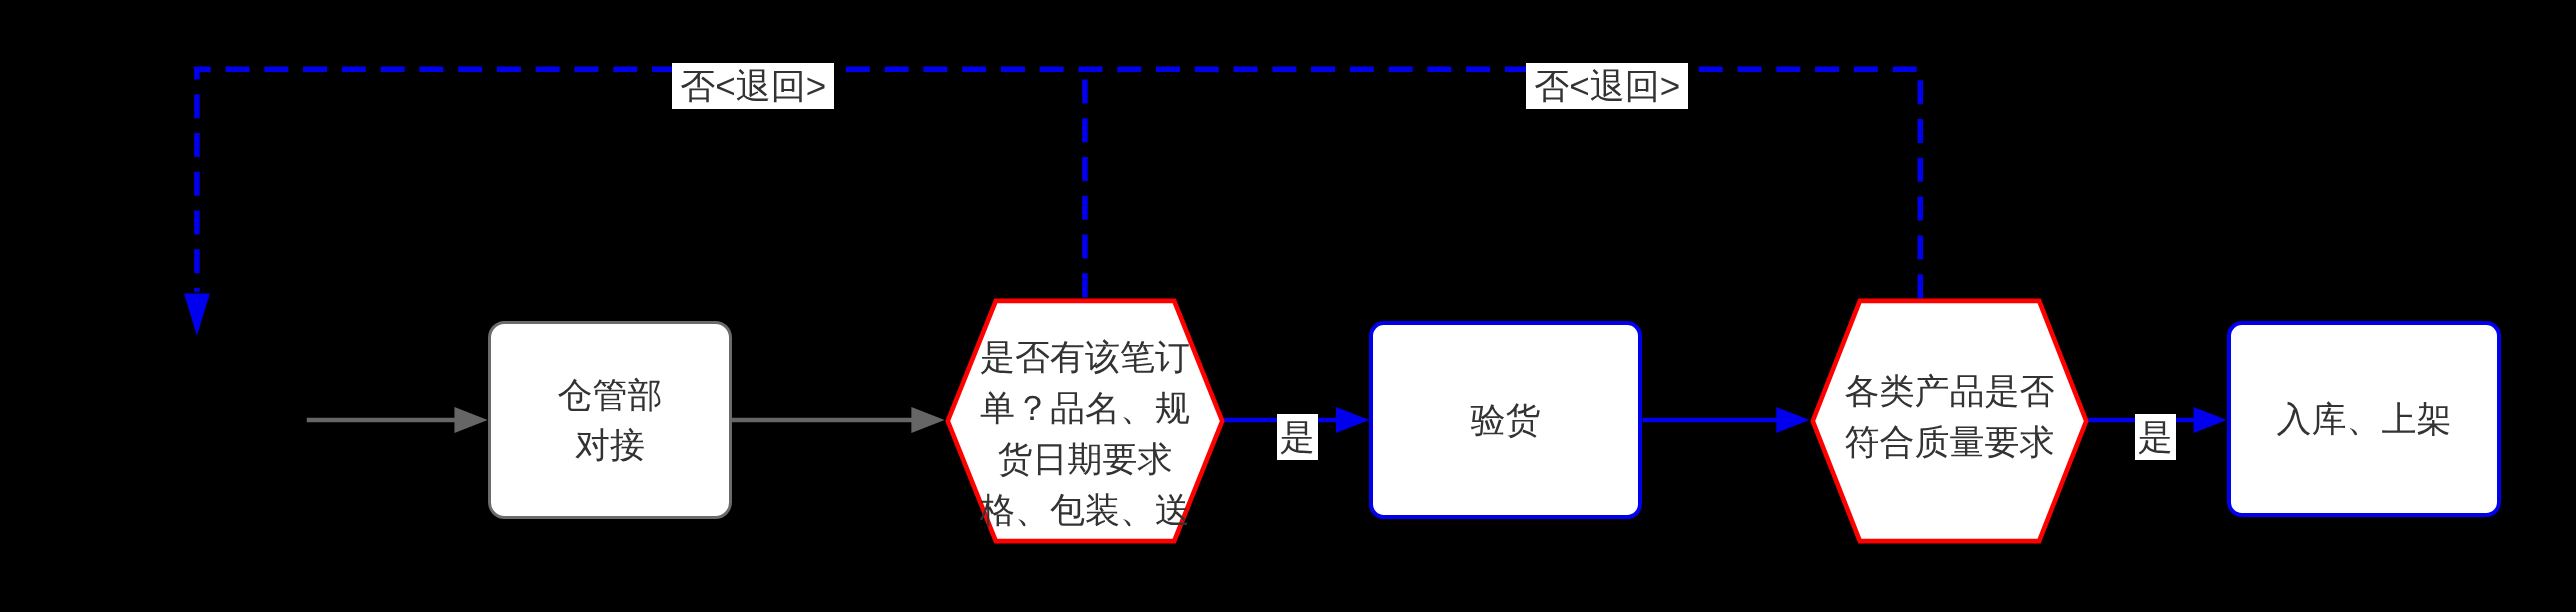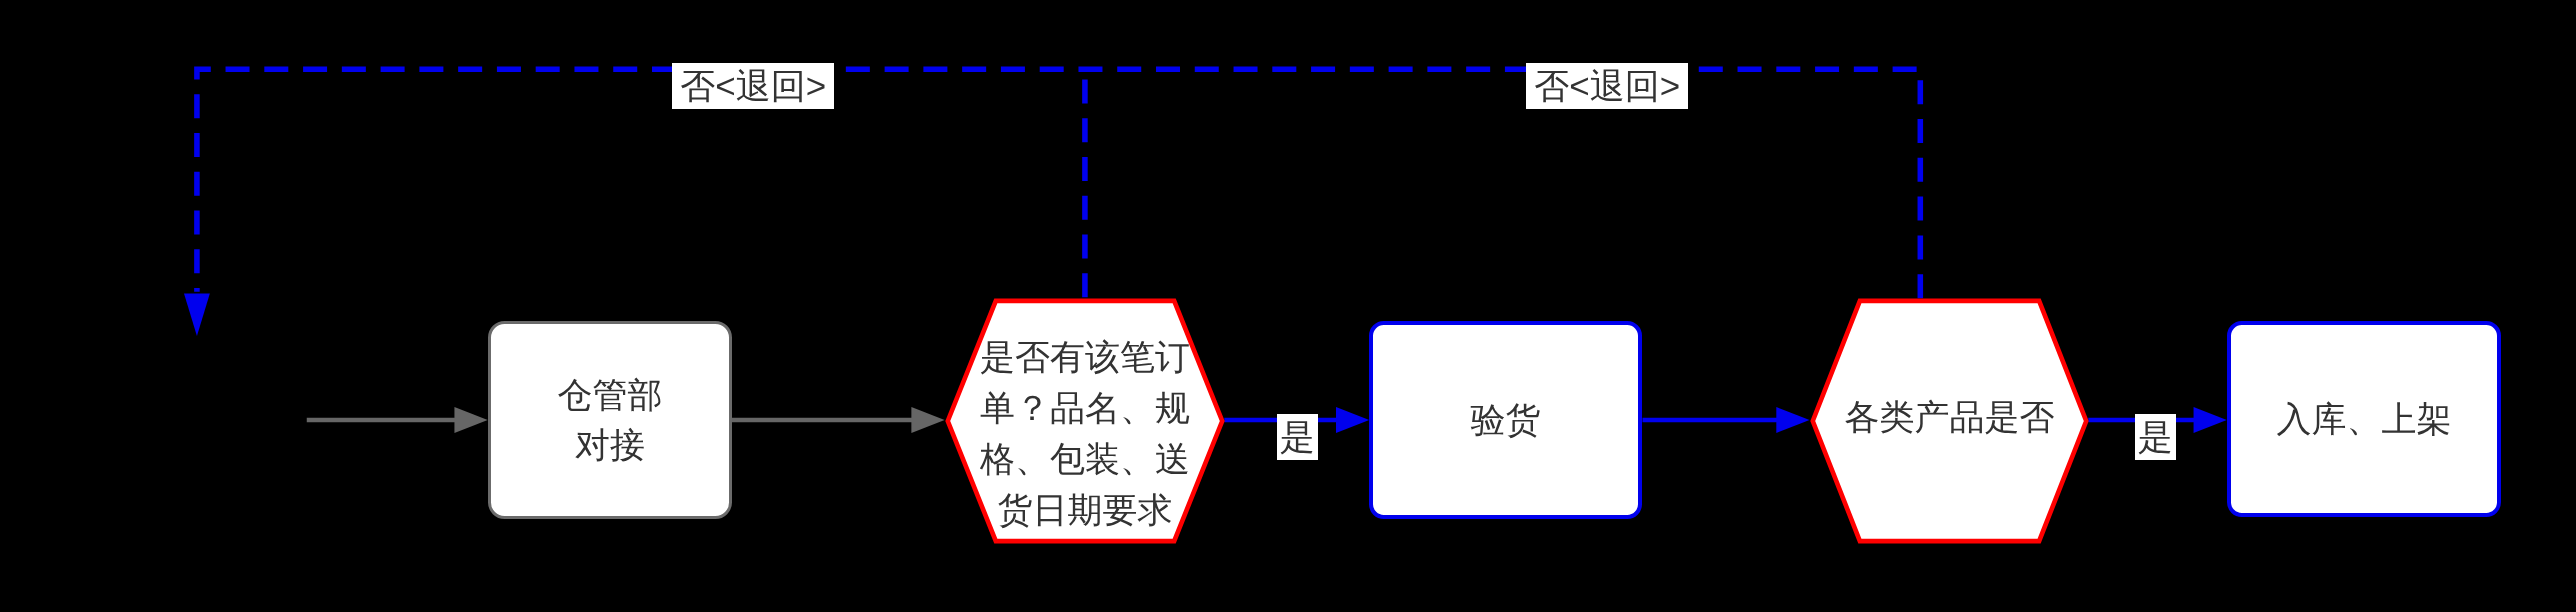--- a/index.html
+++ b/index.html
@@ -139,35 +139,36 @@
     <div>对接</div>
   </div>
 
   <div class="hex-node" style="left:945px; top:298px; width:280px; height:269px;">
     <svg width="280" height="246" viewBox="0 0 303 266">
       <polygon class="hex-shape" points="3,133 55,3 248,3 300,133 248,263 55,263"></polygon>
     </svg>
     <div class="hex-text">
       <div>是否有该笔订</div>
       <div>单？品名、规</div>
+      <div>货日期要求</div>
       <div>格、包装、送</div>
-      <div>货日期要求</div>
     </div>
   </div>
 
   <div class="node-box blue-box" style="left:1369px; top:321px; width:273px; height:198px;">
     <div>验货</div>
   </div>
 
   <div class="hex-node" style="left:1810px; top:298px; width:279px; height:236px;">
     <svg width="279" height="246" viewBox="0 0 302 266">
       <polygon class="hex-shape" points="3,133 54,3 248,3 299,133 248,263 54,263"></polygon>
     </svg>
     <div class="hex-text">
       <div>各类产品是否</div>
+      <div>符合质量要求</div>
     </div>
   </div>
 
   <div class="node-box blue-box" style="left:2227px; top:321px; width:274px; height:196px;">
     <div>入库、上架</div>
   </div>
 
   <div class="edge-label" style="left:672px; top:46px;">否&lt;退回&gt;</div>
   <div class="edge-label" style="left:1526px; top:46px;">否&lt;退回&gt;</div>
   <div class="edge-label small" style="left:1277px; top:397px;">是</div>

